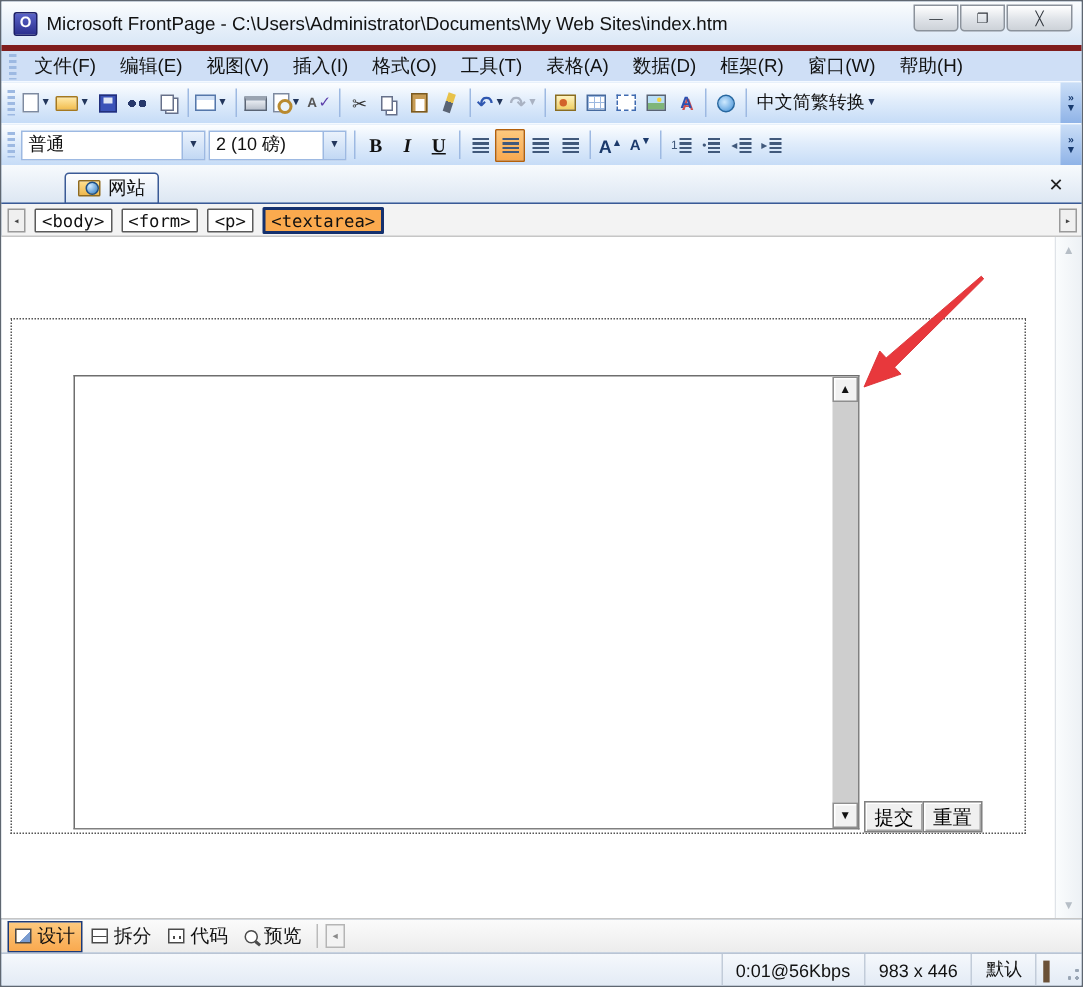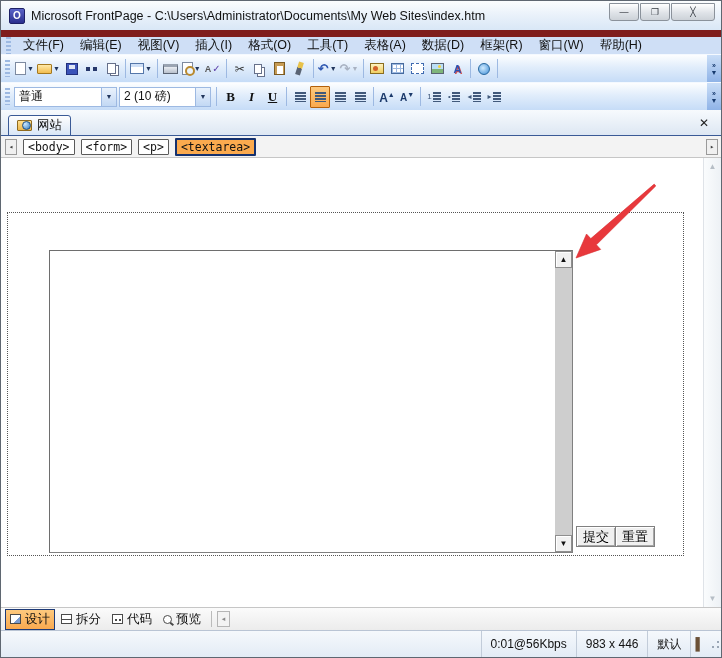--- a/index.html
+++ b/index.html
@@ -15,21 +15,21 @@
        background:linear-gradient(#fbfdfe,#e9f1fa 50%,#d9e7f6);position:relative;}
   .appicon{width:16px;height:16px;background:linear-gradient(#5a63c8,#2b2f8e);border:1px solid #1d2066;
        border-radius:2px;color:#fff;font-size:10px;font-weight:bold;display:flex;align-items:center;justify-content:center;margin-right:6px;}
   .apptitle{font-size:12.5px;}
   .capbtns{position:absolute;top:2px;right:6px;display:flex;gap:1px;}
   .capbtn{width:30px;height:18px;border:1px solid #8b929b;border-radius:0 0 3px 3px;
        background:linear-gradient(#ffffff,#dfe3e8 55%,#cdd2d8);display:flex;align-items:center;justify-content:center;
        font-size:9px;color:#33383f;}
   .capbtn.close{width:44px;}
   
-  .menubar{height:24px;background:#cfdff6;border-top:7px solid #7f1d1d;display:flex;align-items:center;padding-left:3px;font-size:12.5px;}
+  .menubar{height:24px;background:#cfdff6;border-top:4px solid #7f1d1d;display:flex;align-items:center;padding-left:3px;font-size:12.5px;}
   .grip{width:5px;height:17px;margin:0 4px 0 2px;
        background:repeating-linear-gradient(to bottom,#9db9e2 0 2px,transparent 2px 4px);}
   .menuitem{padding:2px 8px;white-space:nowrap;}
   
   .toolbar{height:28px;background:linear-gradient(#fdfeff,#e1edfb 45%,#c6dcf7);
        border-top:1px solid #f4f9ff;display:flex;align-items:center;padding-left:2px;}
   .tbtn{height:22px;min-width:20px;display:flex;align-items:center;justify-content:center;padding:0 1px;border-radius:2px;position:relative;}
   .dd{font-size:7px;color:#22365c;margin:0 1px;}
   .sep{width:1px;height:19px;background:#9db9e2;margin:0 3px;flex:0 0 1px;}
   .overflow{margin-left:auto;width:14px;height:100%;display:flex;flex-direction:column;align-items:center;justify-content:center;
@@ -77,21 +77,21 @@
   .fbtn.un{text-decoration:underline;}
   .ic-lines{width:11px;height:10px;background:repeating-linear-gradient(to bottom,#41597b 0 1.5px,transparent 1.5px 3px);}
   .tbtn.active{background:linear-gradient(#fdc97e,#f9a94f);border:1px solid #b4600a;border-radius:1px;}
   .aZ{font-weight:bold;color:#1c3a6b;font-size:12px;line-height:10px;}
   .aZ sup{font-size:7px;}
   .ind{font-size:8px;color:#41597b;margin-right:1px;}
   
   .tabstrip{height:26px;background:linear-gradient(#f7fafd,#dde7f3);border-bottom:1px solid #3a5a96;
        display:flex;align-items:flex-end;padding-left:7px;position:relative;}
   .sitetab{height:21px;display:flex;align-items:center;gap:5px;padding:0 8px;margin-bottom:-1px;
-       border:1px solid #3a5a96;border-radius:3px 3px 0 0;background:linear-gradient(#fefefe,#d9e6f6);font-size:12.5px;}
+       border:1px solid #3a5a96;border-radius:3px 3px 0 0;background:linear-gradient(#fefefe,#d9e6f6);font-size:12.5px;margin-left:35px;}
   .i-site{width:15px;height:11px;background:linear-gradient(#ffdf8e,#eeb84e);border:1px solid #8f6a1e;position:relative;border-radius:1px;}
   .i-site::after{content:"";position:absolute;right:0;bottom:0;width:7px;height:7px;border-radius:50%;
        background:radial-gradient(circle at 2px 2px,#cfeaff,#2f7ac2);border:1px solid #1d4f86;}
   .pagetab{height:22px;margin-left:3px;margin-bottom:-1px;background:#fff;position:relative;
        border:1px solid #3a5a96;border-bottom:none;border-right:none;padding:3px 16px 0 8px;
        font-family:"DejaVu Sans Mono","Liberation Mono",monospace;font-weight:bold;font-size:12px;}
   .pagetab::after{content:"";position:absolute;top:-1px;right:-10px;width:19px;height:22px;background:#fff;
        border-right:1px solid #3a5a96;border-top:1px solid #3a5a96;transform:skewX(26deg);}
   .tabclose{position:absolute;right:12px;bottom:5px;font-size:12px;font-weight:bold;color:#222;}
   
@@ -112,42 +112,42 @@
        display:flex;align-items:center;justify-content:center;
        font-family:"Liberation Serif","DejaVu Serif",serif;font-size:21px;letter-spacing:2px;}
   .formblock{position:absolute;left:6px;top:54px;width:677px;height:344px;border:1px dotted #555;}
   .prompt{position:absolute;left:3px;top:3px;font-family:"Liberation Serif","DejaVu Serif",serif;font-size:15px;}
   .ta{position:absolute;left:41px;top:37px;width:524px;height:303px;background:#fff;
        border:1px solid #808080;border-top-color:#6e6e6e;border-left-color:#6e6e6e;}
   .ta-scroll{position:absolute;right:0;top:0;bottom:0;width:17px;background:#cecece;
        display:flex;flex-direction:column;justify-content:space-between;}
   .sbtn{height:17px;background:#f1f1f1;border:1px solid #8e8e8e;box-shadow:inset 1px 1px 0 #fff;
        display:flex;align-items:center;justify-content:center;font-size:8px;color:#111;}
-  .formbtn{position:absolute;top:313px;height:21px;background:#f0f0f0;border:1px solid #808080;
+  .formbtn{position:absolute;top:321px;height:21px;background:#f0f0f0;border:1px solid #808080;
        box-shadow:inset 1px 1px 0 #fff,inset -1px -1px 0 #a6a6a6;font-size:13px;padding:0 6px;
        font-family:"Liberation Sans","DejaVu Sans",sans-serif;}
   .btn-submit{left:568px;}
   .btn-reset{left:607px;}
   .arrow-svg{position:absolute;left:545px;top:12px;width:120px;height:105px;z-index:6;pointer-events:none;}
   
   .viewbar{height:23px;background:linear-gradient(#fbfbfb,#ececec);border-top:1px solid #c6c6c6;
        display:flex;align-items:center;padding-left:4px;font-size:12.5px;gap:1px;}
   .vtab{display:flex;align-items:center;gap:4px;padding:2px 5px;}
   .vtab.active{background:linear-gradient(#fdc97e,#f9a94f);border:1px solid #1d3a77;padding:1px 4px;}
   .vi{width:11px;height:10px;border:1px solid #4a4a4a;background:#fff;display:inline-block;}
   .vi.design{background:linear-gradient(135deg,#fff 60%,#7a9cd0 60%);}
   .vi.split{background:linear-gradient(#fff 0 4px,#4a4a4a 4px 5px,#fff 5px);}
   .vi.code{background-image:radial-gradient(circle 1px at 3px 5px,#4a4a4a 90%,transparent),radial-gradient(circle 1px at 7px 5px,#4a4a4a 90%,transparent);}
   .vi.prev{border-radius:50%;width:9px;height:9px;position:relative;}
   .vi.prev::after{content:"";position:absolute;right:-3px;bottom:-2px;width:4px;height:1.5px;background:#4a4a4a;transform:rotate(40deg);}
   .vsep{width:1px;height:16px;background:#bbb;margin:0 4px;}
   .hnav{width:13px;height:16px;border:1px solid #b5b5b5;background:#f3f3f3;display:flex;align-items:center;justify-content:center;
        font-size:7px;color:#8a8a8a;}
   
-  .statusbar{height:27px;border-top:1px solid #b9c4d4;background:linear-gradient(#f5f8fc,#e3ebf5);
+  .statusbar{height:22px;border-top:1px solid #b9c4d4;background:linear-gradient(#f5f8fc,#e3ebf5);
        display:flex;justify-content:flex-end;font-size:12px;position:relative;}
   .seg{height:100%;display:flex;align-items:center;padding:0 9px;border-left:1px solid #c2ccd9;white-space:nowrap;}
   .seg.small{padding:0 4px;color:#6b5137;font-weight:bold;}
   .gripcorner{width:13px;height:100%;background:
      radial-gradient(circle 1.3px at 10px 16px,#9aa6b5 90%,transparent),
      radial-gradient(circle 1.3px at 10px 11px,#9aa6b5 90%,transparent),
      radial-gradient(circle 1.3px at 5px 16px,#9aa6b5 90%,transparent);}
   .flexcol{display:flex;flex-direction:column;height:656px;}
 </style>
 </head>
@@ -258,29 +258,33 @@
           <span class="mi i-picture"></span>
         </div>
     <div class="tbtn">
           <span class="mi i-drawing">A</span>
         </div>
     <div class="sep"></div>
     <div class="tbtn">
           <span class="mi i-hyperlink"></span>
         </div>
     <div class="sep"></div>
+    <div class="tbtn zh-btn">
+      <span>中文简繁转换</span>
+      <span class="dd">▼</span>
+    </div>
     <div class="overflow">
           <span>»</span>
           <span>▼</span>
         </div>
   </div>
 
   <div class="toolbar">
     <div class="grip"></div>
-    <div class="combo" style="width:103px">
+    <div class="combo" style="width:123px">
       <span>普通</span>
       <span class="cbtn">▼</span>
     </div>
     <div class="combo" style="width:92px">
       <span>2 (10 磅)</span>
       <span class="cbtn">▼</span>
     </div>
     <div class="sep"></div>
     <div class="tbtn fbtn">B</div>
     <div class="tbtn fbtn it">I</div>

